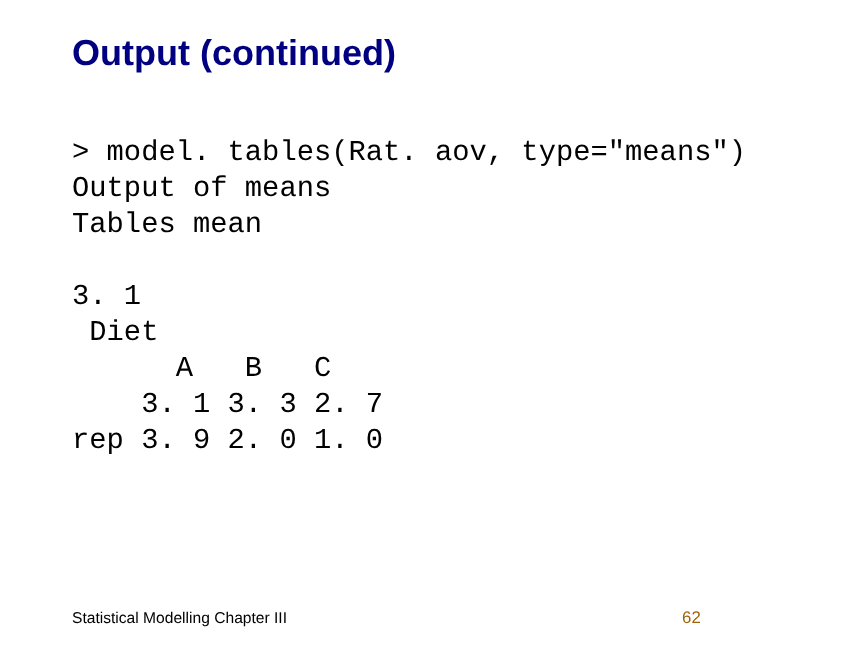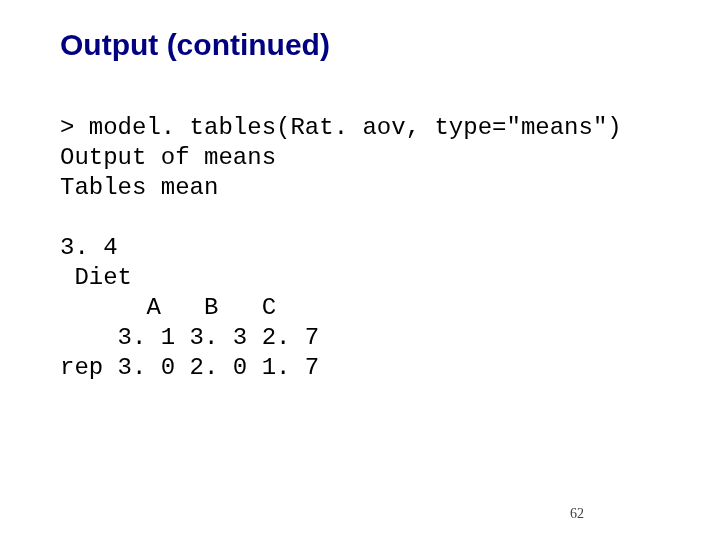--- a/index.html
+++ b/index.html
@@ -41,36 +41,36 @@
     left: 60px;
     bottom: 18px;
     font-size: 13px;
     color: #000000;
   }
   .footer-right {
     position: absolute;
     right: 12px;
     bottom: 18px;
     font-size: 14px;
-    color: #404040;
-    font-family: Liberation Serif, serif;
+    color: #a16207;
   }
 </style>
 </head>
 <body>
 
 <div class="slide">
 
   <div class="title">Output (continued)</div>
 
   <div class="code-block"><span>&gt; model. tables(Rat. aov, type="means")</span>
 <span>Output of means</span>
 <span>Tables mean</span>
 <span></span>
-<span>3. 4</span>
+<span>3. 1</span>
 <span> Diet</span>
 <span>      A   B   C</span>
 <span>    3. 1 3. 3 2. 7</span>
-<span>rep 3. 0 2. 0 1. 7</span></div>
+<span>rep 3. 9 2. 0 1. 0</span></div>
 
+  <div class="footer-left">Statistical Modelling   Chapter III</div>
   <div class="footer-right">62</div>
 
 </div>
 
 </body></html>

